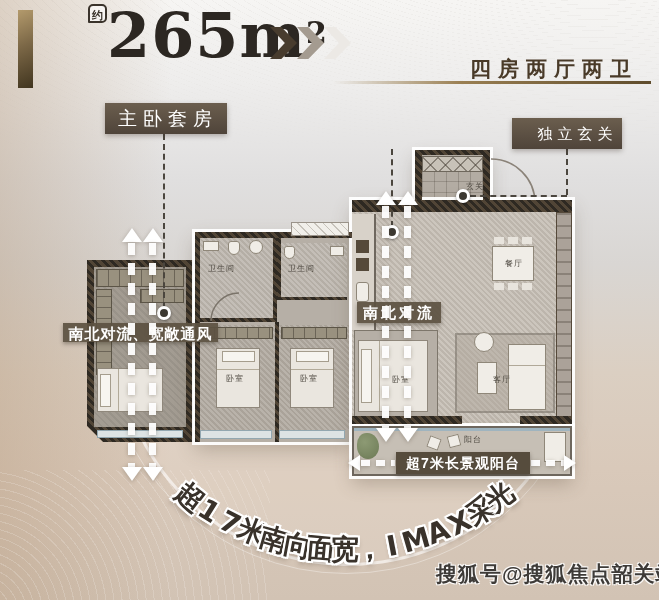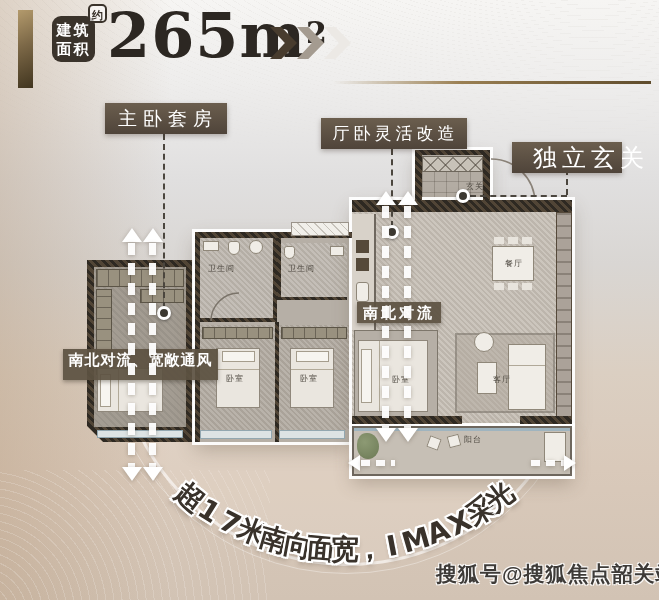--- a/index.html
+++ b/index.html
@@ -72,36 +72,32 @@
 <div id="stage">
 
   <div class="abs" id="topwaves"></div>
   <div class="abs" id="guilloche"></div>
   <div class="abs" id="arc-clip">
     <div id="big-arc"></div>
     <div id="big-arc2"></div>
   </div>
 
   <div class="abs goldbar"></div>
-  <div class="abs badge">
-    <span>建筑</span><br>
-    <span>面积</span>
-  </div>
   <div class="abs approx">约</div>
   <div class="abs area">
     <span>265</span><span>m</span><sup>2</sup>
   </div>
   <div class="abs chev" style="left:270px;background:#483c2e;"></div>
   <div class="abs chev" style="left:297px;background:#a49b90;"></div>
   <div class="abs chev" style="left:324px;background:#ece9e5;"></div>
+  <div class="abs spec">四房两厅两卫</div>
   <div class="abs goldline"></div>
 
   <div class="abs callout" style="left:105px;top:103px;width:122px;height:31px;font-size:19px;letter-spacing:6px;line-height:31px;padding-left:4px;z-index:7;">主卧套房</div>
-  <div class="abs callout" style="left:321px;top:118px;width:146px;height:31px;font-size:17px;letter-spacing:4px;line-height:31px;padding-left:3px;z-index:7;">厅卧灵活改造</div>
-  <div class="abs callout" style="left:512px;top:118px;width:110px;height:31px;font-size:24px;letter-spacing:5px;line-height:31px;padding-left:21px;z-index:7;margin-top:24px;">独立玄关</div>
+  <div class="abs callout" style="left:512px;top:118px;width:110px;height:31px;font-size:15px;letter-spacing:5px;line-height:31px;padding-left:21px;z-index:7;">独立玄关</div>
 
   <div class="abs vdash" style="left:163px;top:134px;height:174px;"></div>
   <div class="abs dot" style="left:157px;top:306px;"></div>
   <div class="abs vdash" style="left:391px;top:149px;height:78px;"></div>
   <div class="abs dot" style="left:385px;top:225px;"></div>
   <div class="abs vdash" style="left:566px;top:149px;height:46px;"></div>
   <div class="abs hdash" style="left:470px;top:195px;width:97px;"></div>
   <div class="abs dot" style="left:456px;top:189px;"></div>
 
   <div class="abs block wall" style="left:87px;top:260px;width:106px;height:182px;clip-path:polygon(0 0,100% 0,100% 100%,16px 100%,0 calc(100% - 16px));"></div>
@@ -188,22 +184,23 @@
   <div class="abs room-label" style="left:392px;top:374px;z-index:4;">卧室</div>
 
   <div class="abs block" style="left:352px;top:426px;width:220px;height:50px;background:#c6bfb5;border:2px solid #6e675e;box-sizing:border-box;"></div>
   <div class="abs" style="left:354px;top:428px;width:216px;height:3px;background:#9fb4bf;z-index:3;"></div>
   <div class="abs" style="left:357px;top:433px;width:22px;height:26px;background:radial-gradient(circle at 35% 35%,#8d9a74,#6c7a55);border-radius:45% 55% 50% 50%;z-index:3;"></div>
   <div class="abs fixture" style="left:428px;top:437px;width:12px;height:12px;transform:rotate(20deg);"></div>
   <div class="abs fixture" style="left:448px;top:435px;width:12px;height:12px;transform:rotate(-15deg);"></div>
   <div class="abs room-label" style="left:464px;top:434px;z-index:4;">阳台</div>
   <div class="abs fixture" style="left:544px;top:432px;width:22px;height:30px;"></div>
 
-  <div class="abs inlabel" style="left:63px;top:349px;width:155px;height:31px;font-size:15px;line-height:21px;letter-spacing:1px;">南北对流、宽敞通风</div>
+  <div class="abs inlabel" style="left:63px;top:323px;width:155px;height:19px;font-size:15px;line-height:21px;letter-spacing:1px;">南北对流、宽敞通风</div>
   <div class="abs inlabel" style="left:357px;top:302px;width:84px;height:21px;font-size:15px;line-height:21px;letter-spacing:3px;">南北对流</div>
+  <div class="abs inlabel" style="left:396px;top:452px;width:134px;height:22px;font-size:14px;line-height:22px;letter-spacing:1px;z-index:7;background:rgba(80,70,55,.95);">超7米长景观阳台</div>
 
   <div class="abs tri up" style="left:122px;top:228px;"></div>
   <div class="abs flow" style="left:128px;top:243px;height:224px;"></div>
   <div class="abs tri down" style="left:122px;top:467px;"></div>
   <div class="abs tri up" style="left:143px;top:228px;"></div>
   <div class="abs flow" style="left:149px;top:243px;height:224px;"></div>
   <div class="abs tri down" style="left:143px;top:467px;"></div>
 
   <div class="abs tri up" style="left:376px;top:191px;"></div>
   <div class="abs flow" style="left:382px;top:206px;height:222px;"></div>

